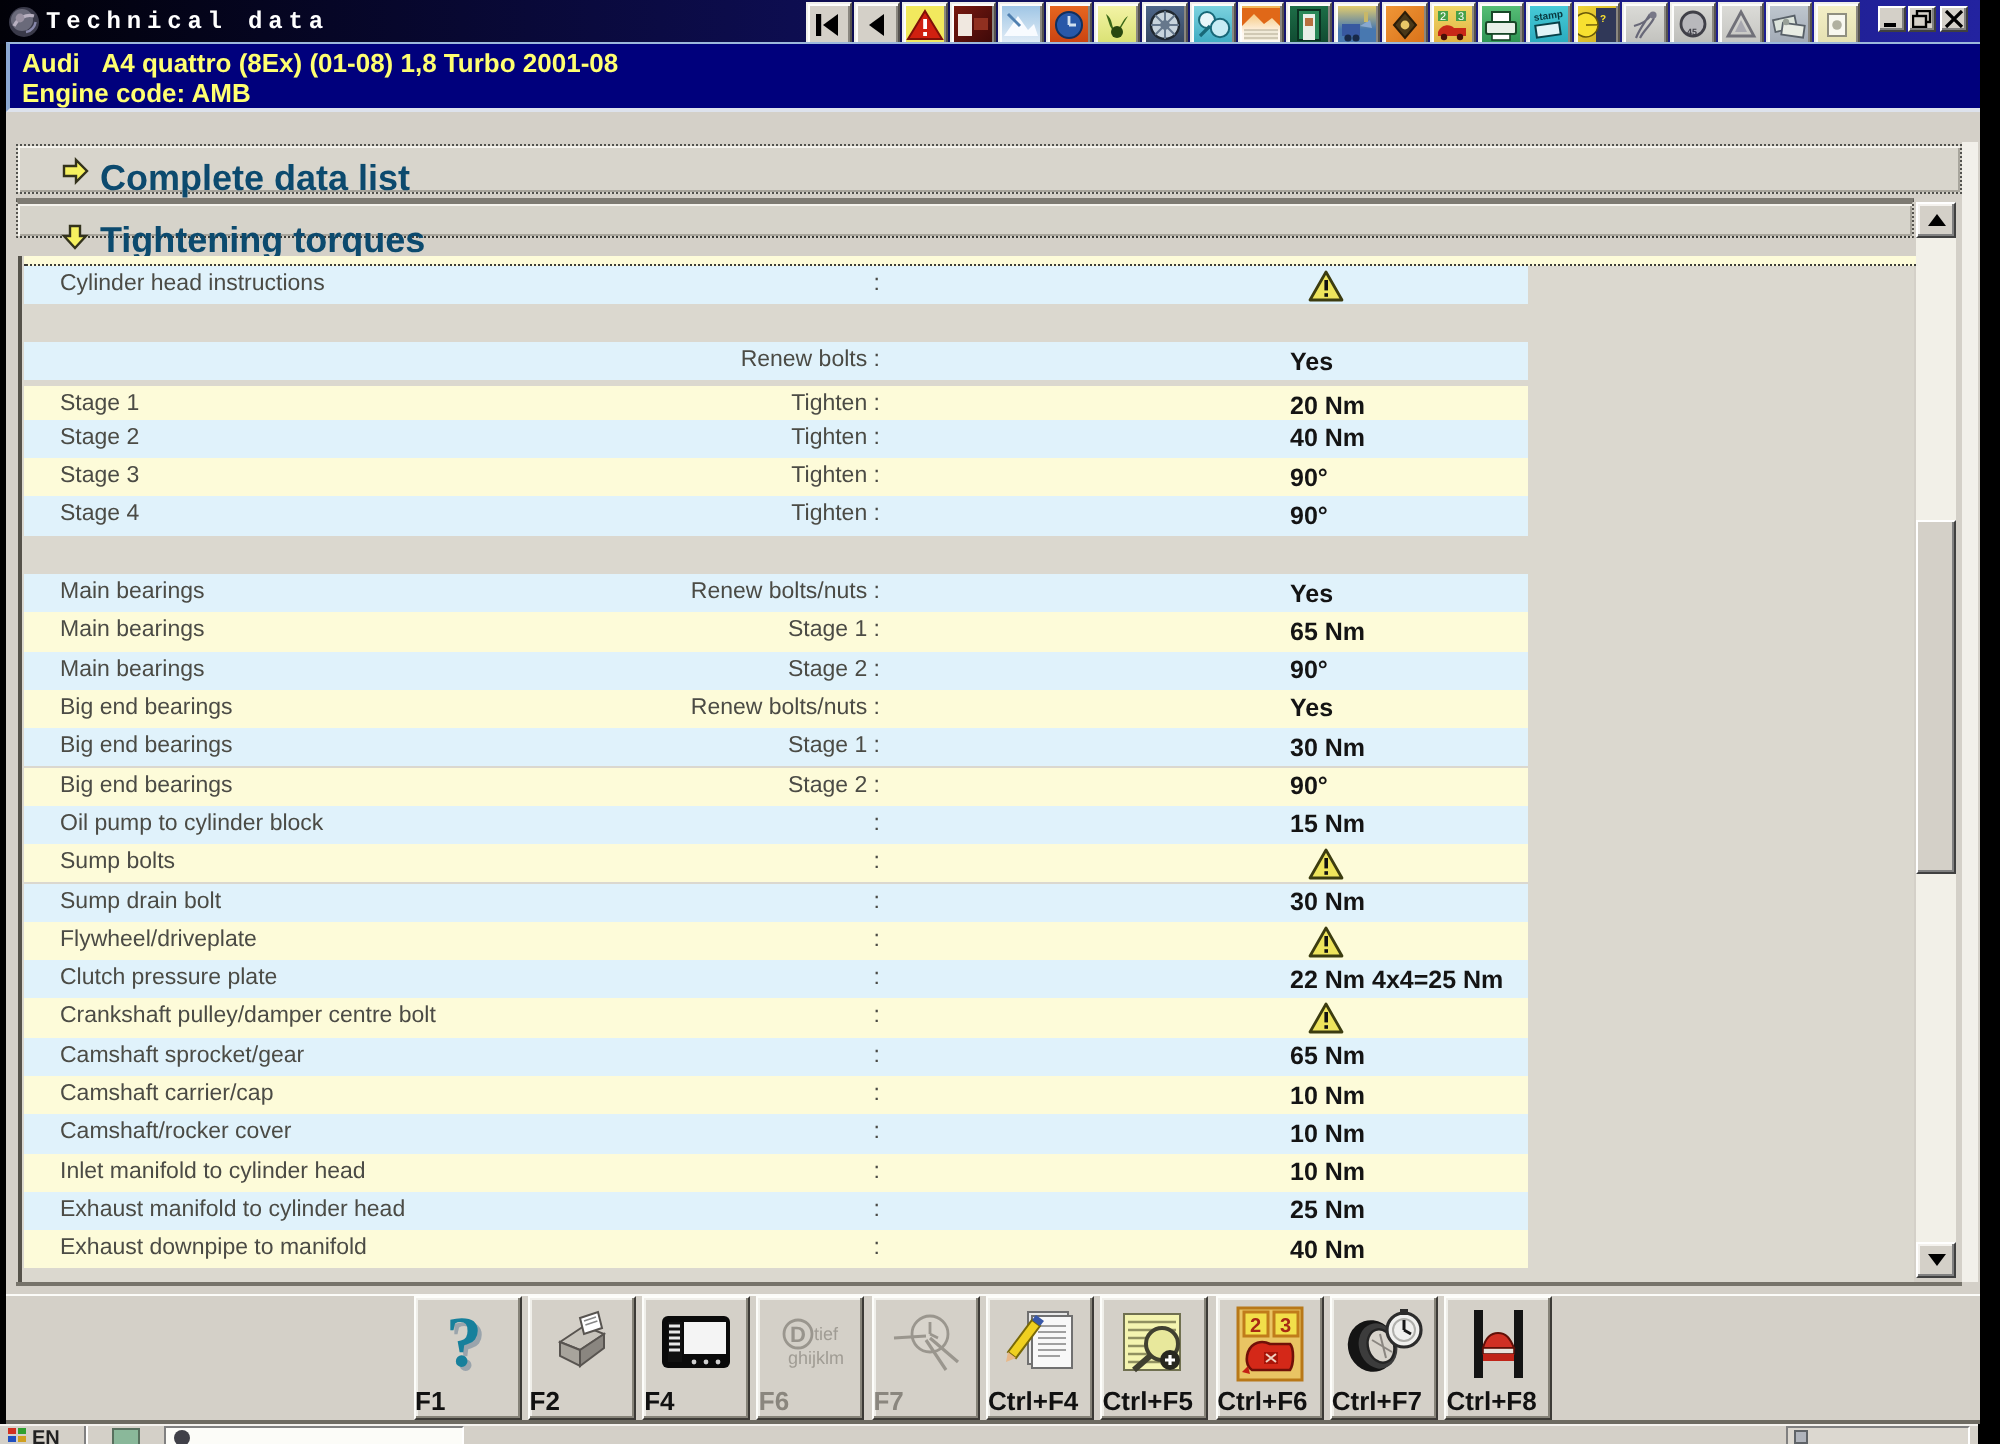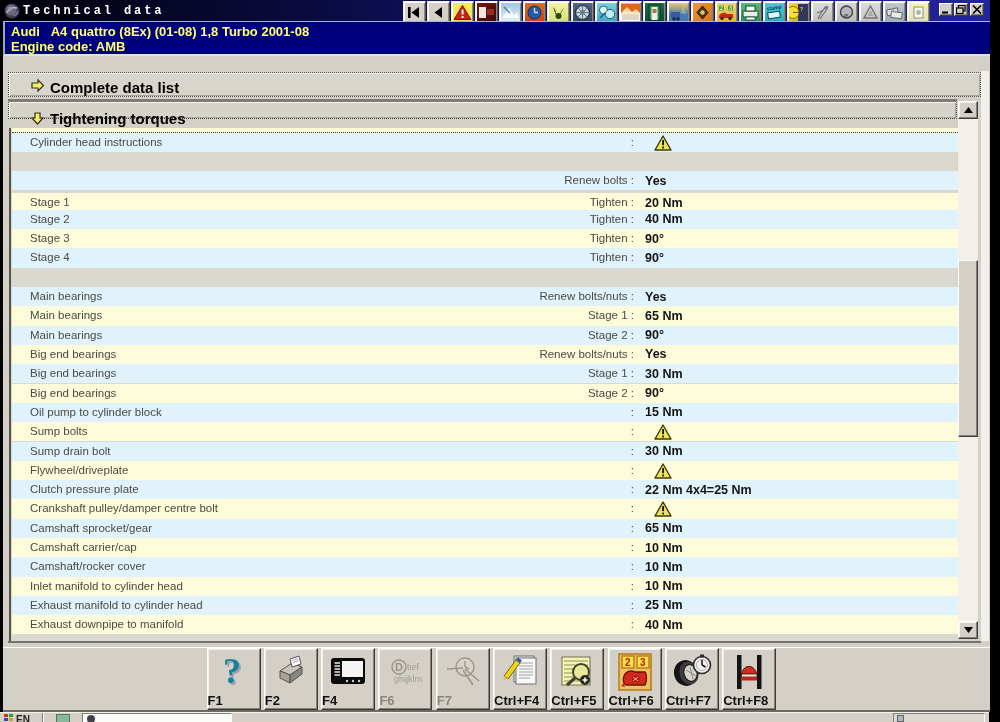--- a/index.html
+++ b/index.html
@@ -32,28 +32,28 @@
 
 
 #client { position:absolute; left:3px; top:56px; width:987px; height:656px; background:#d4d0c8; }
 
 
 #band1 { position:absolute; left:8px; top:72px; width:973px; height:25px; background:#d8d5cc;
   border:1px dotted #52524e; box-shadow: inset 1px 1px 0 #f4f2ec, inset -1px -1px 0 #a8a59c; }
 #band2 { position:absolute; left:8px; top:99px; width:949px; height:20px; background:#d6d3ca;
   border-top:3px solid #7d7a72; border-bottom:1px dotted #3c3c38; border-left:1px dotted #55534e; border-right:1px dotted #55534e;
   box-shadow: inset 1px 1px 0 #f4f2ec, inset -1px -1px 0 #a8a59c; }
-.bandtxt { position:absolute; left:41px; top:5.5px; color:#000000; font-weight:bold; font-size:15px; }
+.bandtxt { position:absolute; left:41px; top:5.5px; color:#0c4a6e; font-weight:bold; font-size:18px; }
 .bandarrow { position:absolute; left:21px; top:5px; }
 
 
 #tablewrap { position:absolute; left:9px; top:128px; width:948px; height:513px; background:#dbd8cf;
   border-left:2px solid #55524a; }
 #topsliver { position:absolute; left:1px; top:0; width:946px; height:4.5px; background:#fdfbd9; border-bottom:1px dotted #3c3c38; }
-.row { position:absolute; left:1px; width:946px; height:19.31px; font-size:11.5px; color:#4b4b45; }
+.row { position:absolute; left:1px; width:752px; height:19.31px; font-size:11.5px; color:#4b4b45; }
 .rb { background:#e0f2fb; }
 .ry { background:#fdfbd9; }
 .lab { position:absolute; left:18px; top:3px; }
 .lab.bold { left:23px; font-weight:bold; color:#191919; font-size:12px; top:2.5px; }
 .sub { position:absolute; right:324px; top:3px; }
 .val { position:absolute; left:633px; top:2.5px; font-weight:bold; color:#141414; font-size:12.5px; }
 .warn { position:absolute; left:642px; top:2px; }
 
 
 #sbar { position:absolute; left:958px; top:101px; width:20px; height:538px;

